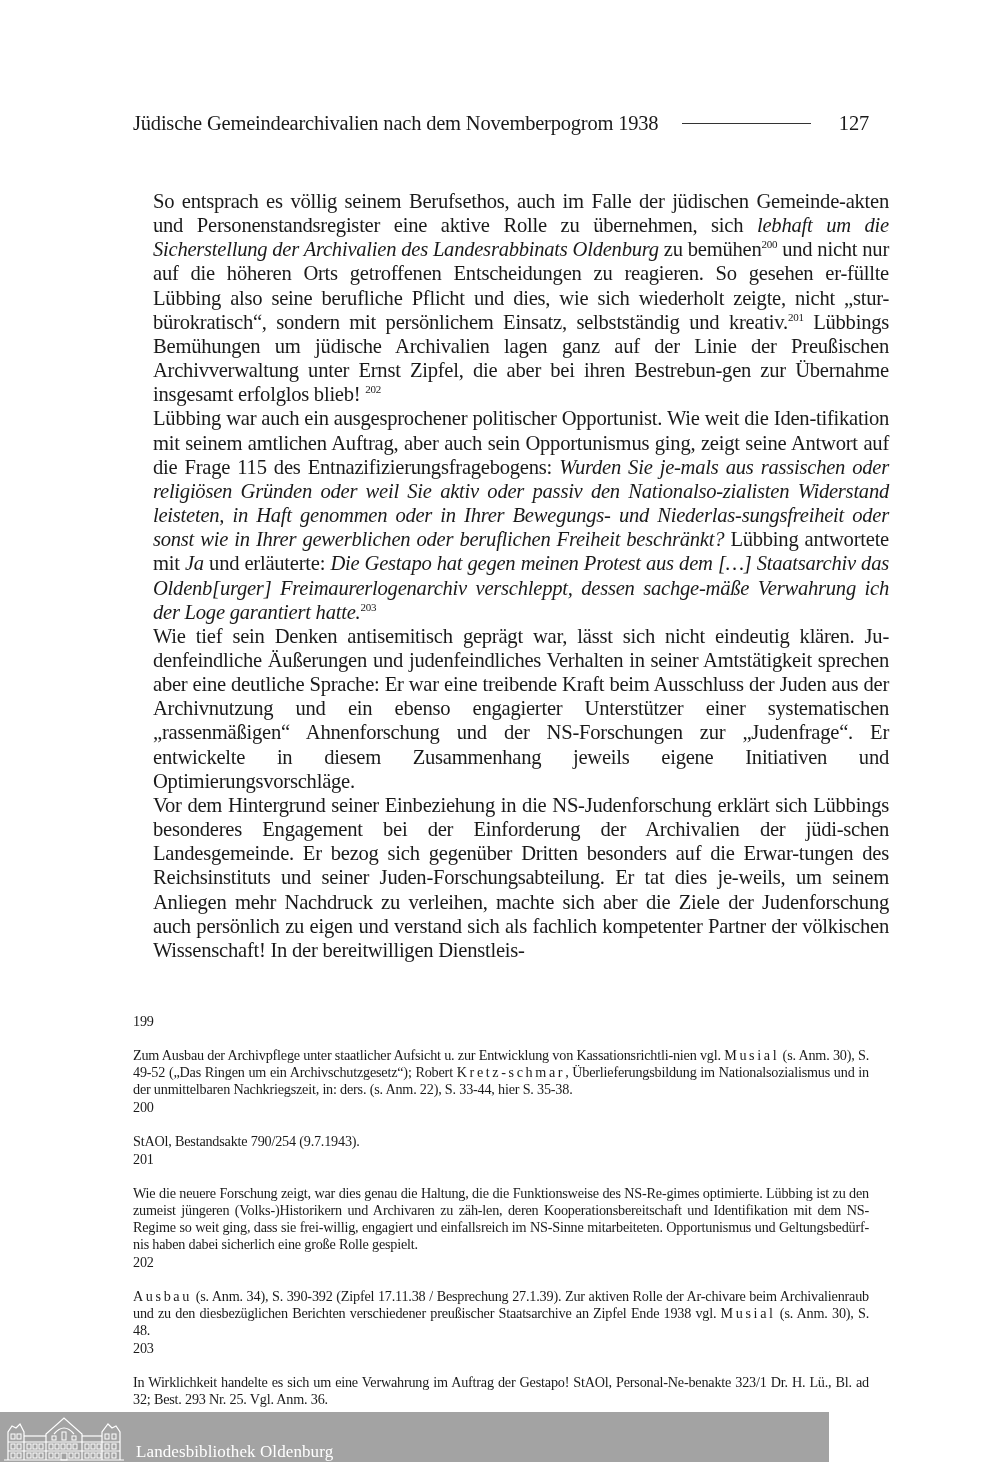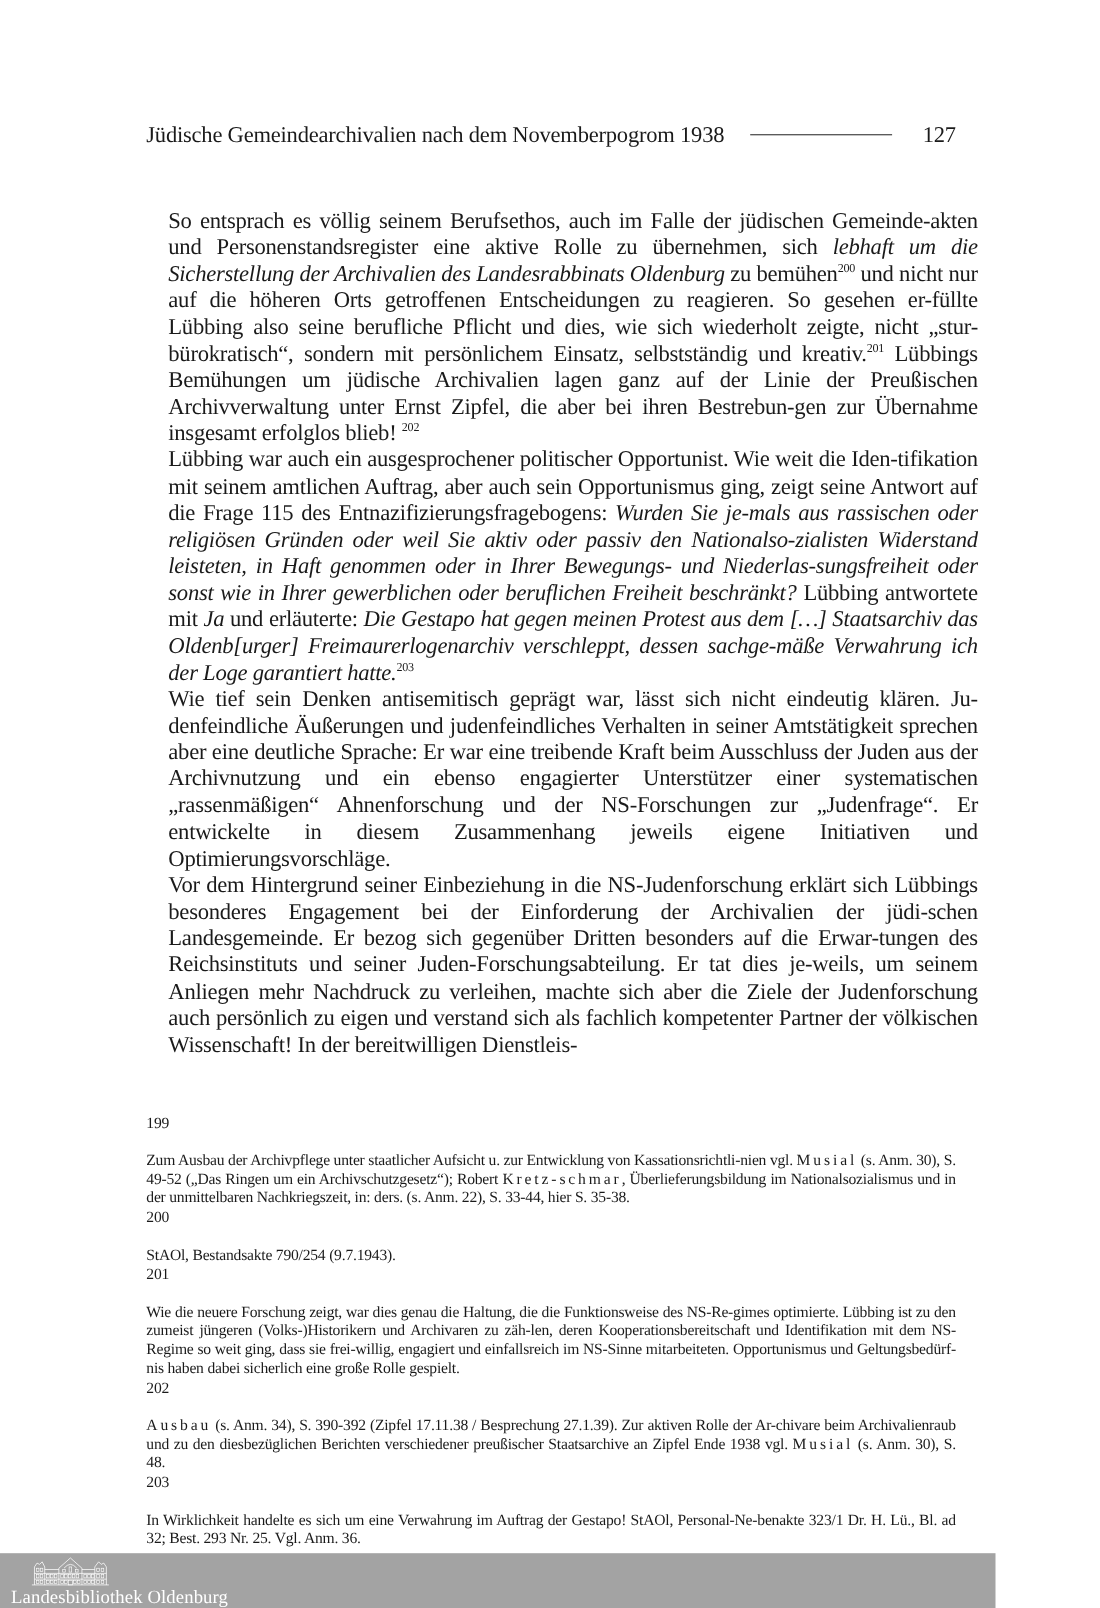--- a/index.html
+++ b/index.html
@@ -27,22 +27,22 @@
     .footnotes {
       position: absolute; left: 133px; top: 1013px; width: 736px;
       font-size: 14.2px; line-height: 17px; letter-spacing: -0.2px;
     }
     .fn { display: flex; margin-bottom: 1px; flex-direction: column; }
     .fn .num { width: 34px; flex: 0 0 34px; }
     .fn .txt { flex: 1; text-align: justify; }
     .spaced { letter-spacing: 2.6px; margin-top: 33px; }
 
     .footer-bar {
-      position: absolute; left: 0; top: 1412px; width: 905px; height: 50px;
-      background: #a3a3a3; display: flex; align-items: flex-start; flex-direction: column;
+      position: absolute; left: 0; top: 1412px; width: 829px; height: 50px;
+      background: #a3a3a3; display: flex; align-items: flex-end;
     }
     .footer-logo { width: 124px; height: 48px; margin-left: 2px; margin-top: 2px; }
     .footer-text {
       color: #ffffff; font-size: 17px; margin-left: 10px; letter-spacing: 0.1px;
     }
   </style>
 </head>
 <body>
 
 <header class="running-head">

